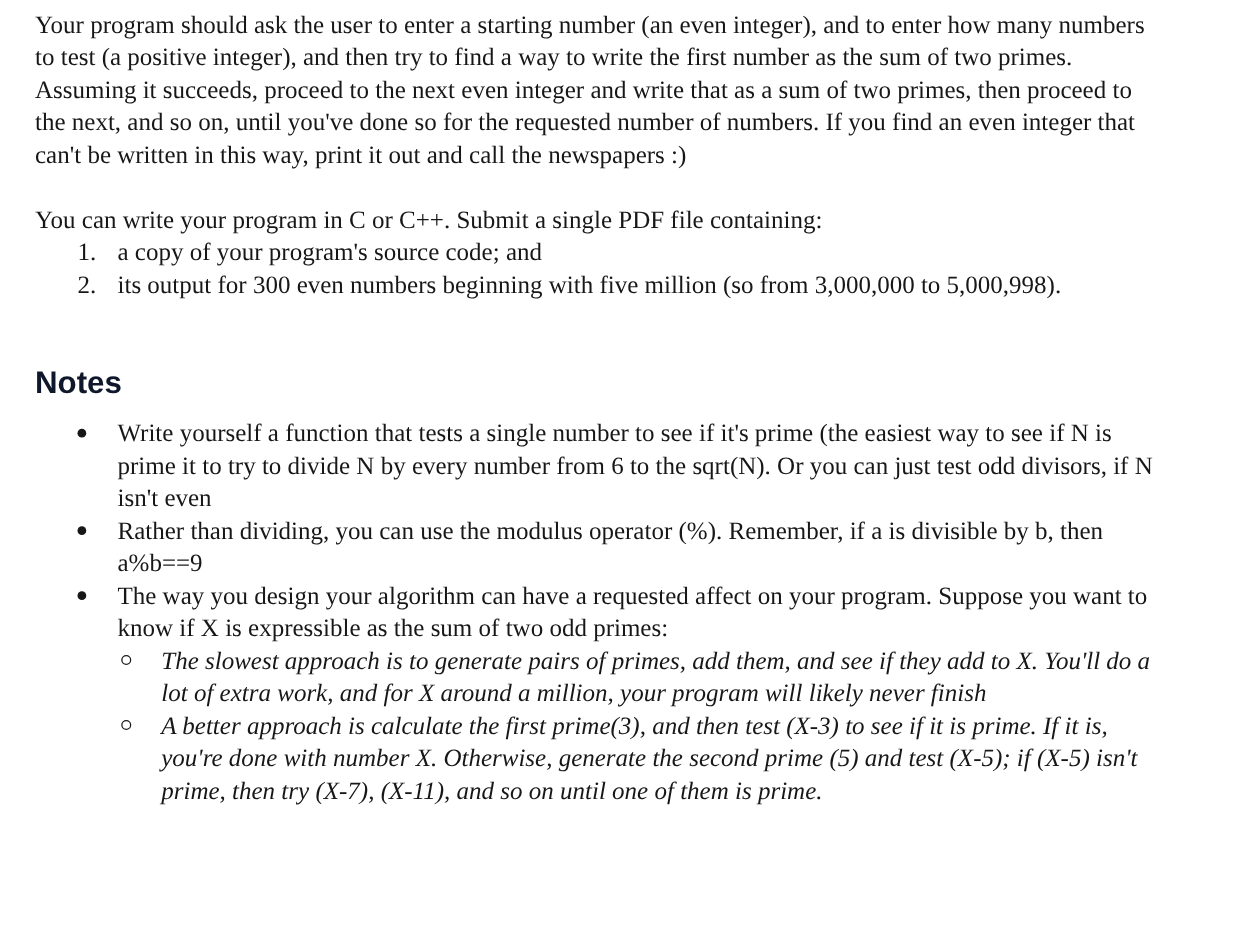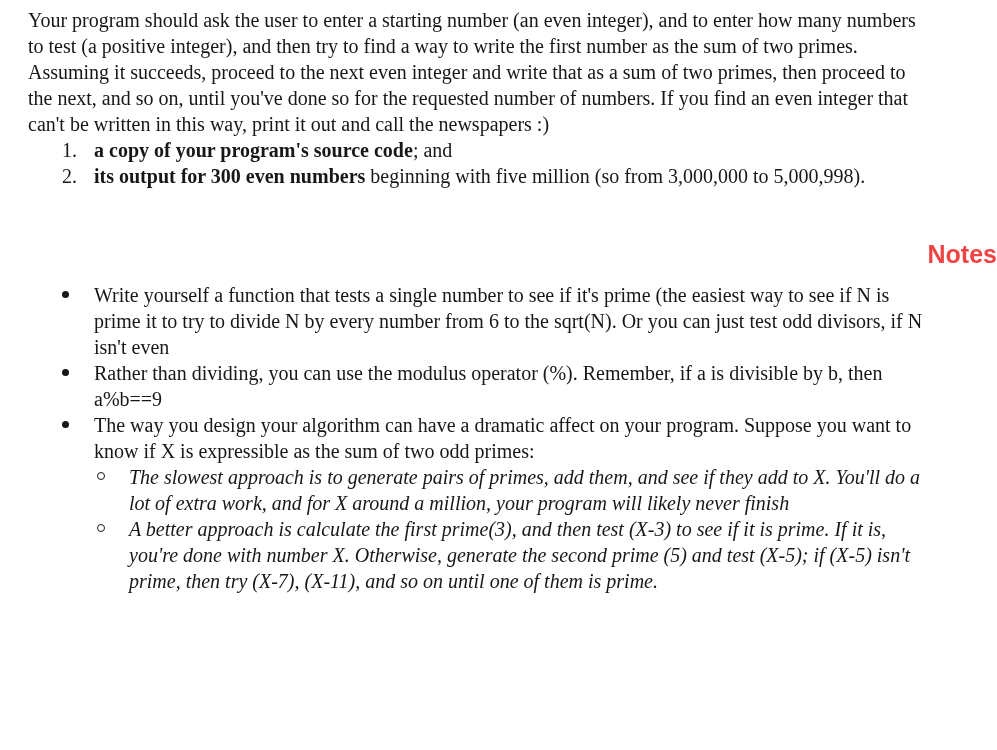--- a/index.html
+++ b/index.html
@@ -36,33 +36,33 @@
     position: absolute; left: 69px; top: 8px;
     width: 6px; height: 6px; border-radius: 50%;
     border: 1.5px solid #171717; background: transparent;
   }
   h2.notes-heading {
     margin: 50px 0 13px 0;
     font-family: "Liberation Sans", sans-serif;
     font-weight: bold;
     font-size: 25px;
     line-height: 30px;
-    color: #ef4444;
-    text-align: right;
+    color: #0f172a;
   }
-  b { font-weight: bold; }
+  b { font-weight: normal; }
   ul.sub-list { list-style: none; margin: 0; padding: 0; }
 </style>
 </head>
 <body>
 
 <div class="page">
 
   <p class="para">Your program should ask the user to enter a starting number (an even integer), and to enter how many numbers to test (a positive integer), and then try to find a way to write the first number as the sum of two primes. Assuming it succeeds, proceed to the next even integer and write that as a sum of two primes, then proceed to the next, and so on, until you've done so for the requested number of numbers. If you find an even integer that can't be written in this way, print it out and call the newspapers :)</p>
 
+  <p class="para second">You can write your program in C or C++. Submit a single PDF file containing:</p>
 
   <ol class="submission-list">
     <li class="oli">
       <span class="num">1.</span>
       <div class="li-text"><b>a copy of your program's source code</b><span>; and</span></div>
     </li>
     <li class="oli">
       <span class="num">2.</span>
       <div class="li-text"><b>its output for 300 even numbers</b><span> beginning with five million (so from 3,000,000 to 5,000,998).</span></div>
     </li>
@@ -74,21 +74,21 @@
     <li class="uli">
       <span class="disc-dot"></span>
       <div class="li-text">Write yourself a function that tests a single number to see if it's prime (the easiest way to see if N is prime it to try to divide N by every number from 6 to the sqrt(N). Or you can just test odd divisors, if N isn't even</div>
     </li>
     <li class="uli">
       <span class="disc-dot"></span>
       <div class="li-text">Rather than dividing, you can use the modulus operator (%). Remember, if a is divisible by b, then a%b==9</div>
     </li>
     <li class="uli">
       <span class="disc-dot"></span>
-      <div class="li-text">The way you design your algorithm can have a dramatic affect on your program. Suppose you want to know if X is expressible as the sum of two odd primes:</div>
+      <div class="li-text">The way you design your algorithm can have a requested affect on your program. Suppose you want to know if X is expressible as the sum of two odd primes:</div>
     </li>
   </ul>
 
   <ul class="sub-list">
     <li class="uli2">
       <span class="circle-dot"></span>
       <div class="li2-text">The slowest approach is to generate pairs of primes, add them, and see if they add to X. You'll do a lot of extra work, and for X around a million, your program will likely never finish</div>
     </li>
     <li class="uli2">
       <span class="circle-dot"></span>

